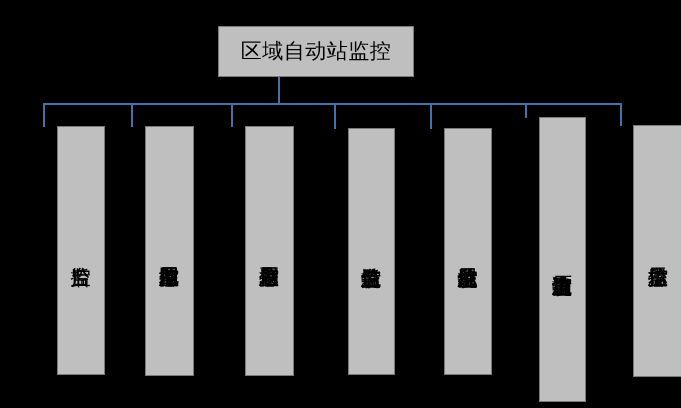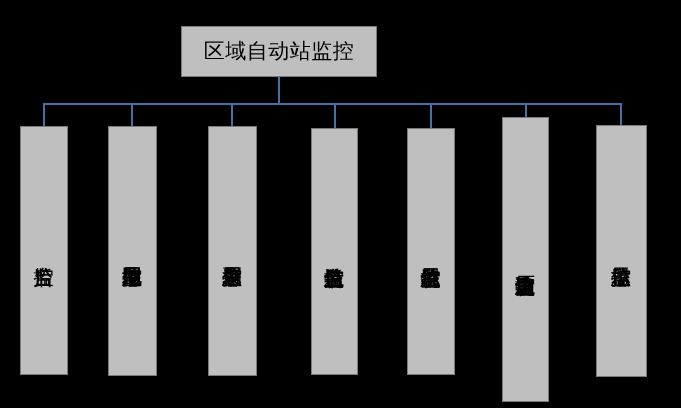--- a/index.html
+++ b/index.html
@@ -28,20 +28,21 @@
   .node {
     position: absolute;
     background: #bfbfbf;
     border: 1px solid #7a7a7a;
     box-sizing: border-box;
     color: #000000;
     display: flex;
     align-items: center;
     justify-content: center;
     overflow: hidden;
+    margin-left: 37px;
   }
 
   
   .node-root {
     font-size: 21px;
     letter-spacing: 0.5px;
     line-height: 1;
     white-space: nowrap;
   }
 

